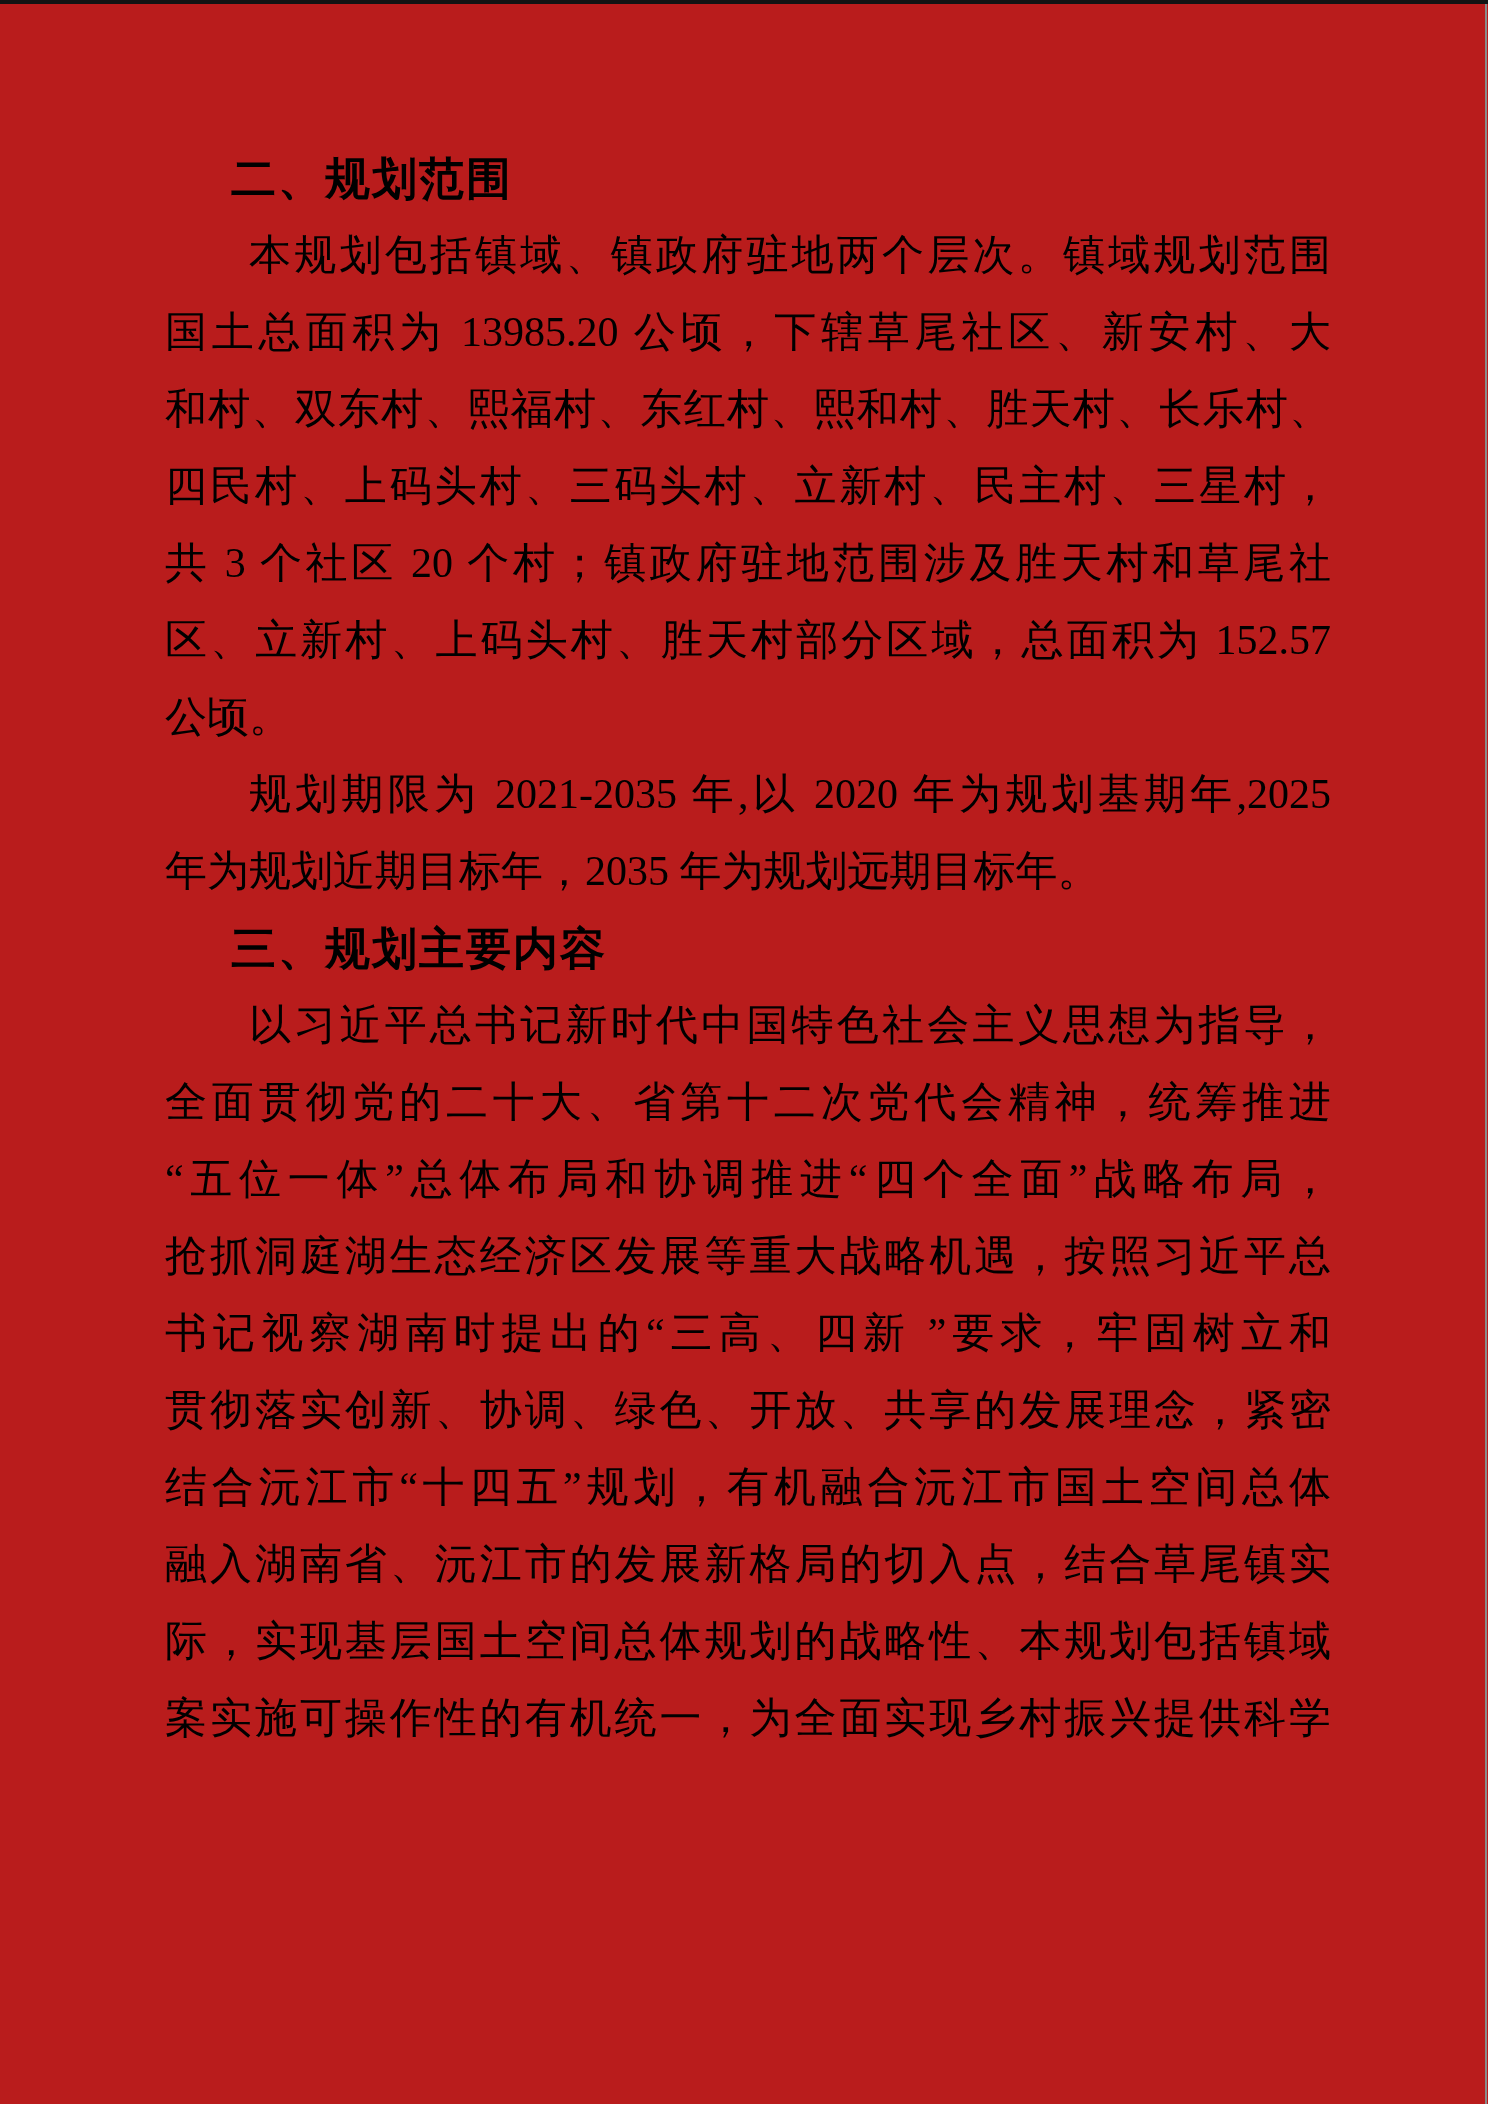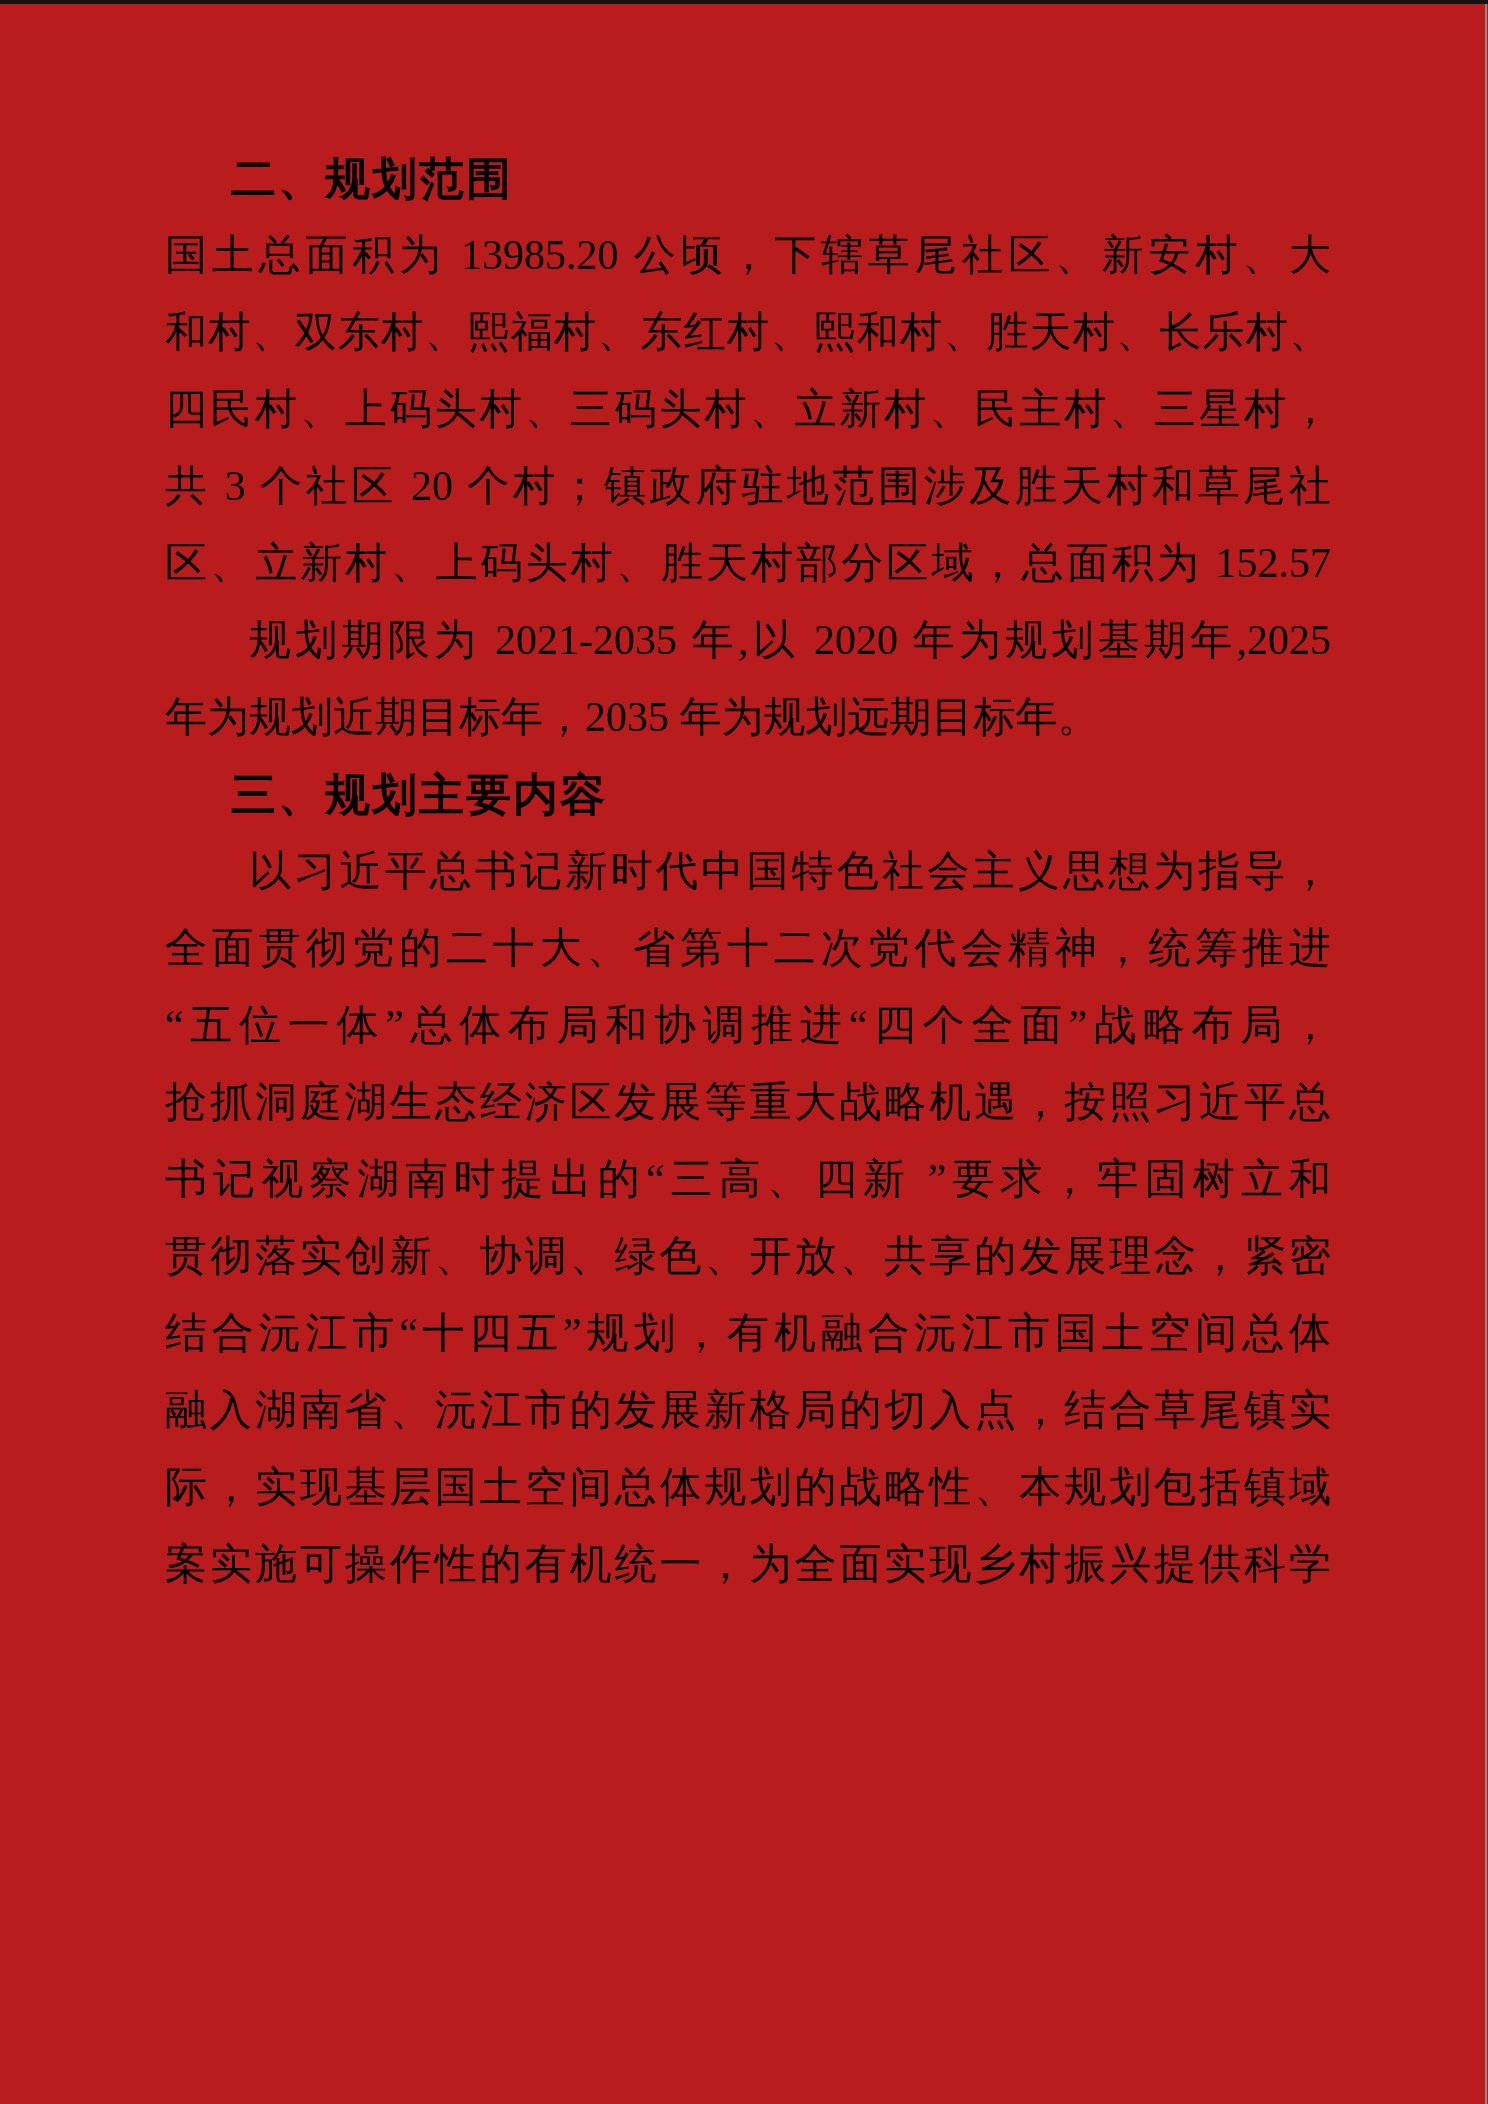--- a/index.html
+++ b/index.html
@@ -55,25 +55,27 @@
 </head>
 <body>
 
 <div class="page">
   <div class="top-bar"></div>
   <div class="right-line"></div>
 
   <div class="content">
     <p class="h">二、规划范围</p>
 
+    <p class="line just indent">本规划包括镇域、镇政府驻地两个层次。镇域规划范围</p>
     <p class="line just">国土总面积为 13985.20 公顷，下辖草尾社区、新安村、大</p>
     <p class="line just">和村、双东村、熙福村、东红村、熙和村、胜天村、长乐村、</p>
     <p class="line just">四民村、上码头村、三码头村、立新村、民主村、三星村，</p>
     <p class="line just">共 3 个社区 20 个村；镇政府驻地范围涉及胜天村和草尾社</p>
     <p class="line just">区、立新村、上码头村、胜天村部分区域，总面积为 152.57</p>
+    <p class="line">公顷。</p>
 
     <p class="line just indent">规划期限为 2021-2035 年,以 2020 年为规划基期年,2025</p>
     <p class="line">年为规划近期目标年，2035 年为规划远期目标年。</p>
 
     <p class="h">三、规划主要内容</p>
 
     <p class="line just indent">以习近平总书记新时代中国特色社会主义思想为指导，</p>
     <p class="line just">全面贯彻党的二十大、省第十二次党代会精神，统筹推进</p>
     <p class="line just">“五位一体”总体布局和协调推进“四个全面”战略布局，</p>
     <p class="line just">抢抓洞庭湖生态经济区发展等重大战略机遇，按照习近平总</p>

